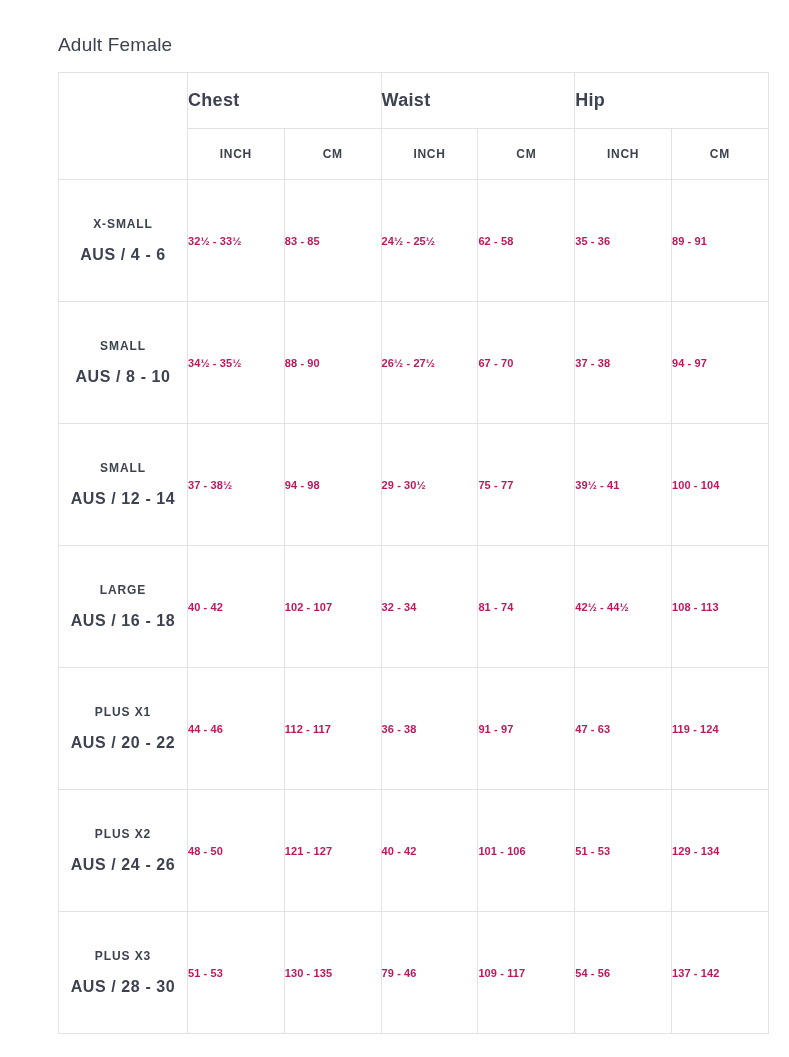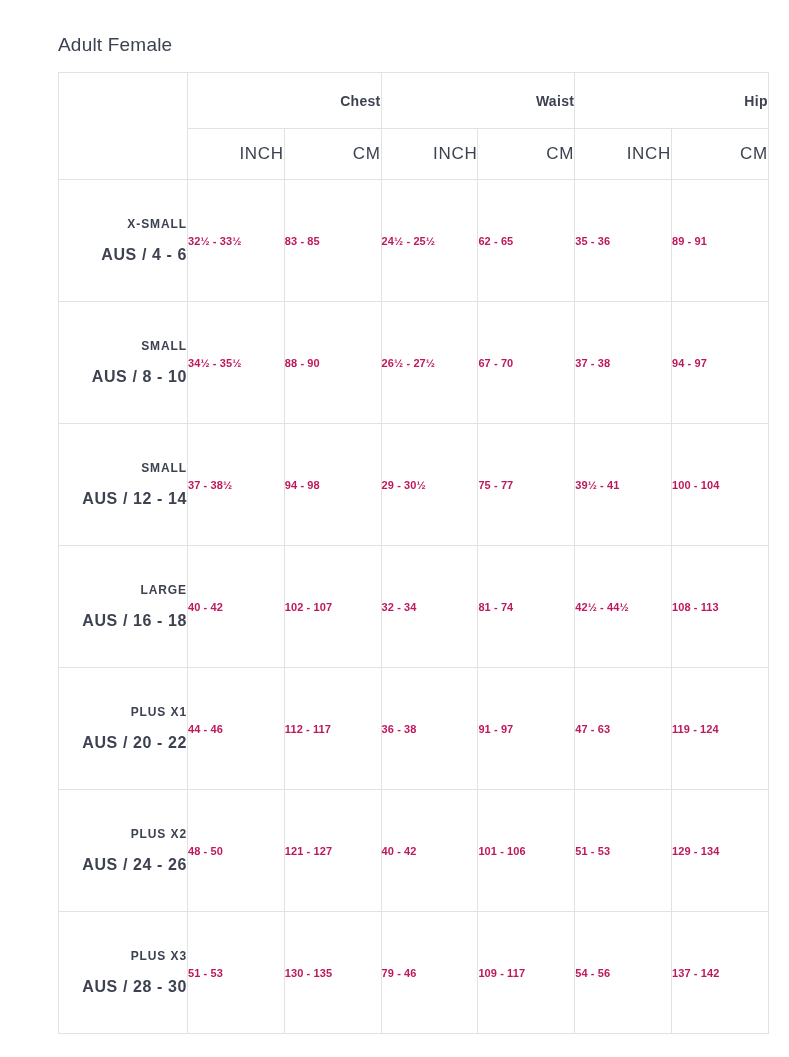--- a/index.html
+++ b/index.html
@@ -38,40 +38,40 @@
     border: 1px solid #e2e2e2;
     padding: 0;
     vertical-align: middle;
   }
   
   col.c-label { width: 129px; }
   col.c-unit  { width: 96.8px; }
 
   th.group-head {
     height: 55px;
-    font-size: 14px;
+    font-size: 18px;
     font-weight: 700;
     color: #3d4250;
     letter-spacing: 0.3px;
-    text-align: right;
+    text-align: left;
   }
   th.corner-blank {
     background: #ffffff;
   }
   th.unit-head {
     height: 50px;
-    font-size: 17px;
-    font-weight: 400;
+    font-size: 12px;
+    font-weight: 700;
     color: #3d4250;
     letter-spacing: 0.7px;
-    text-align: right;
+    text-align: center;
   }
   td.row-label {
     height: 121px;
-    text-align: right;
+    text-align: center;
     padding: 0 6px;
   }
   td.row-label .size-name {
     display: block;
     font-size: 12px;
     font-weight: 700;
     letter-spacing: 0.9px;
     color: #3d4250;
     line-height: 1.2;
     margin-bottom: 14px;
@@ -129,21 +129,21 @@
     <tbody>
 
       <tr>
         <td class="row-label">
           <span class="size-name">X-SMALL</span>
           <span class="aus-name">AUS / 4 - 6</span>
         </td>
         <td class="value">32½ - 33½</td>
         <td class="value">83 - 85</td>
         <td class="value">24½ - 25½</td>
-        <td class="value">62 - 65</td>
+        <td class="value">62 - 58</td>
         <td class="value">35 - 36</td>
         <td class="value">89 - 91</td>
       </tr>
 
       <tr>
         <td class="row-label">
           <span class="size-name">SMALL</span>
           <span class="aus-name">AUS / 8 - 10</span>
         </td>
         <td class="value">34½ - 35½</td>

